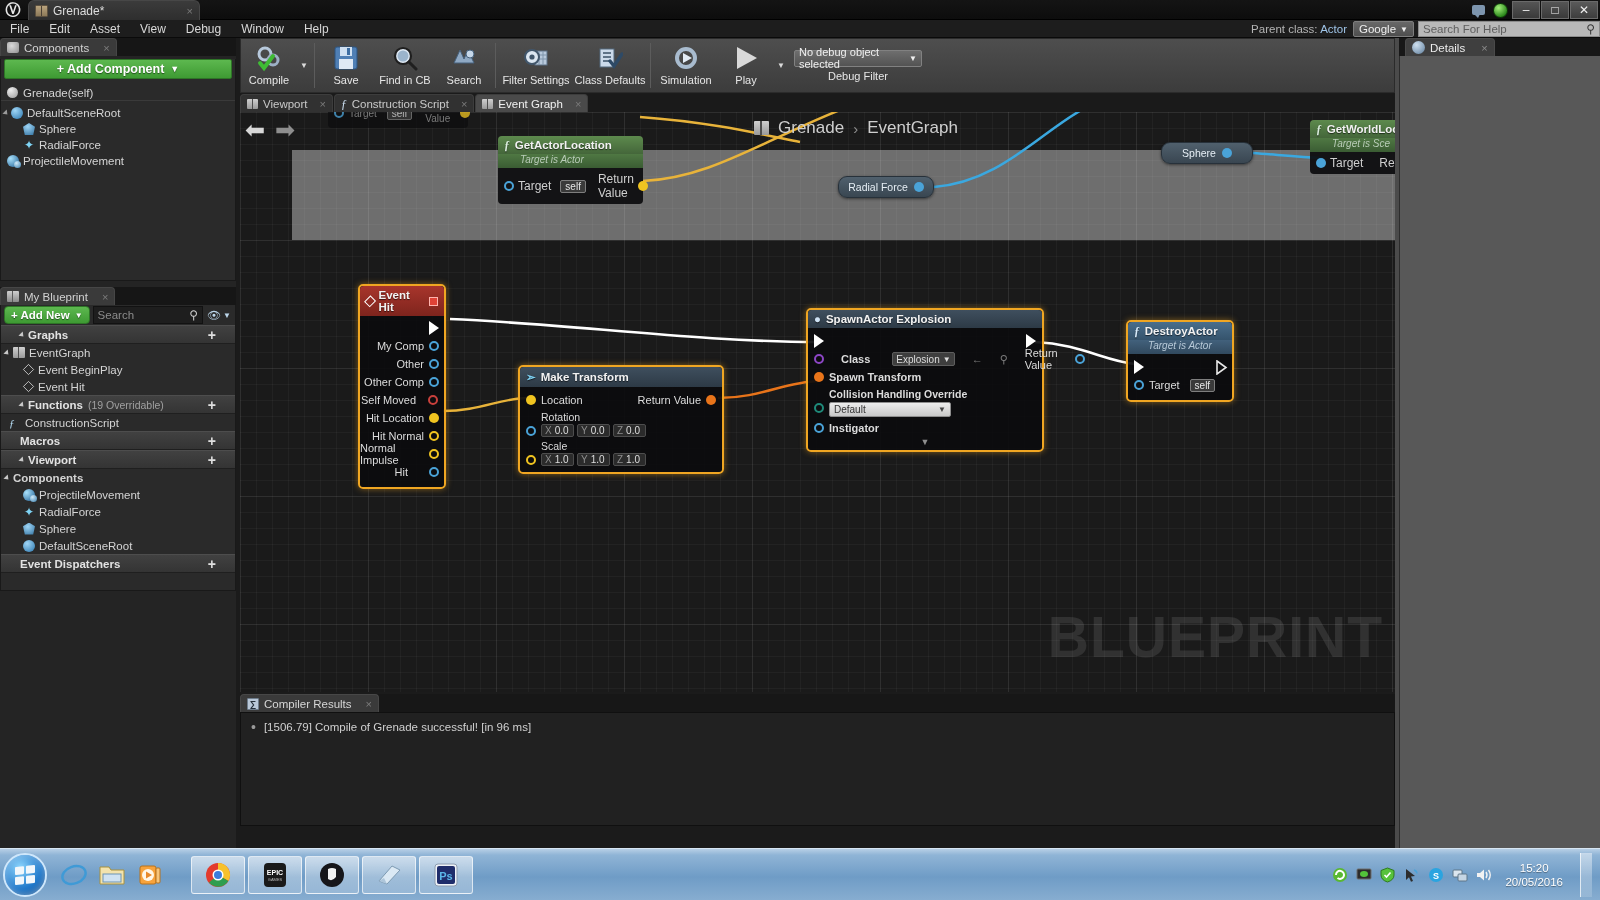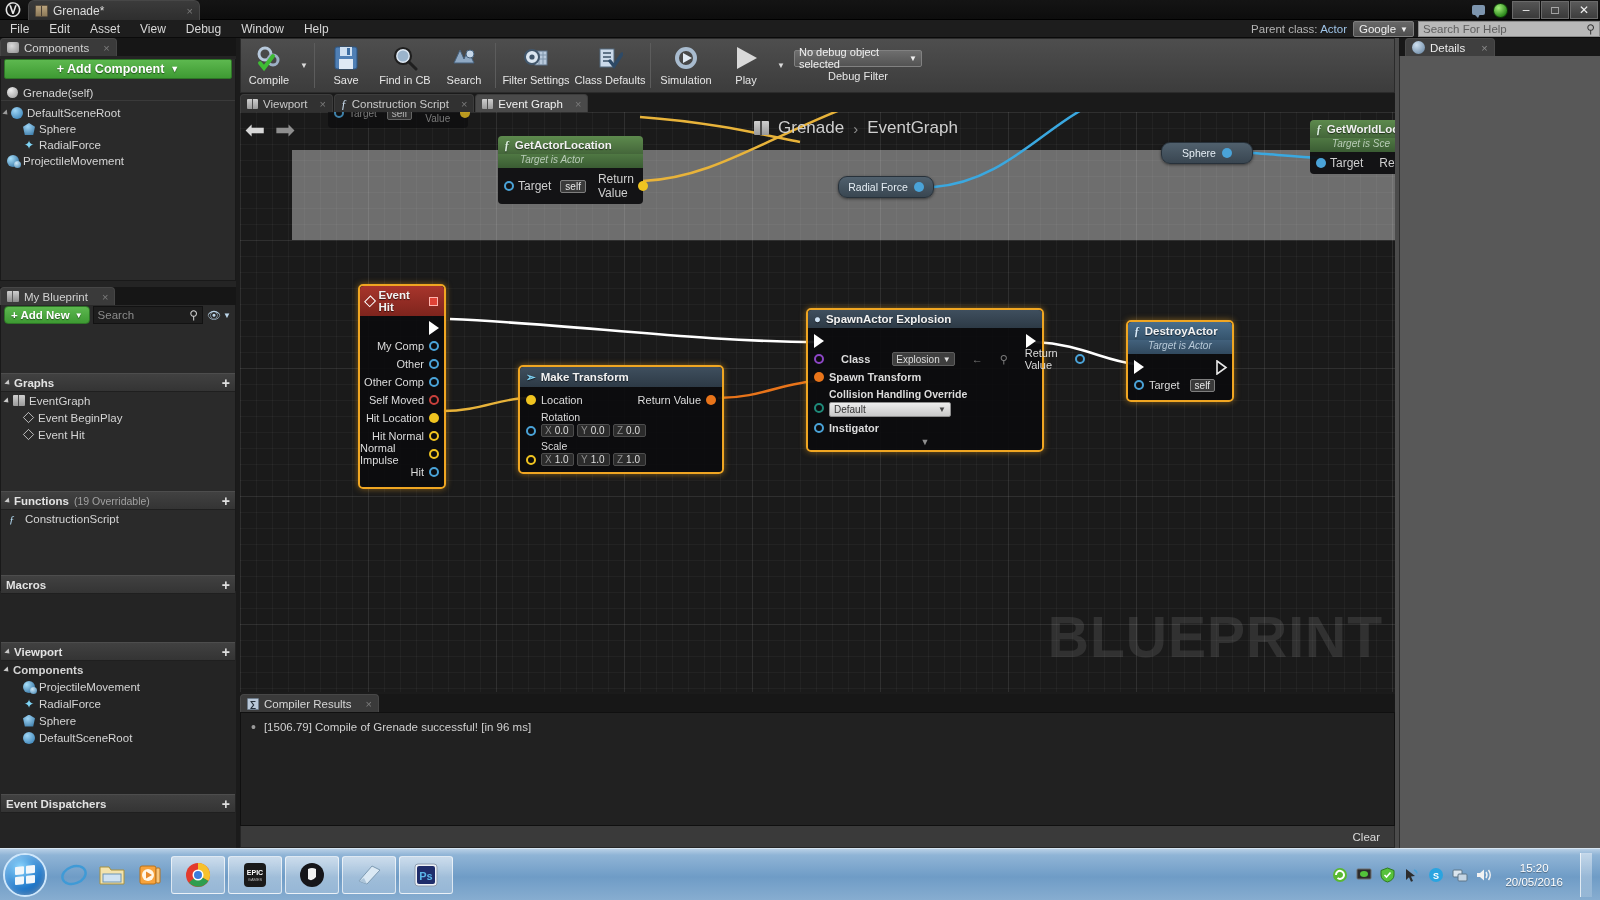--- a/index.html
+++ b/index.html
@@ -161,22 +161,22 @@
     display: flex; align-items: center; padding: 0 4px; color: #8b8b8b; font-size: 11.5px;
     position: relative;
   }
   .bpsearch .mag { position: absolute; right: 4px; color: #c9c9c9; font-size: 12px; }
   .eyebtn { width: 26px; height: 18px; display: flex; align-items: center; justify-content: center;
             color: #bcd6ea; font-size: 11px; gap: 2px; }
 
   .sec-head {
     height: 19px; background: linear-gradient(#414141, #343434);
     border-top: 1px solid #4d4d4d; border-bottom: 1px solid #1f1f1f;
-    display: flex; align-items: center; padding: 0 5px;
-    font-size: 11.5px; font-weight: bold; color: #e2e2e2; margin-top: 48px;
+    display: flex; align-items: center; padding: 0 19px;
+    font-size: 11.5px; font-weight: bold; color: #e2e2e2;
   }
   .sec-head .count { font-weight: normal; color: #a0a0a0; margin-left: 5px; font-size: 10.5px; }
   .sec-head .plus { margin-left: auto; color: #e0e0e0; font-size: 14px; font-weight: bold; }
   .sec-head .tri { width: 0; height: 0; border-left: 4px solid #c8c8c8; border-top: 3px solid transparent;
                    border-bottom: 3px solid transparent; margin-right: 4px; transform: rotate(45deg); }
   .lrow { height: 17px; display: flex; align-items: center; font-size: 11.5px; color: #d4d4d4; }
   .dia { width: 11px; height: 11px; margin-right: 4px; border: 1.5px solid #e8e8e8;
          transform: rotate(45deg) scale(.72); }
   .ic-graph { width: 12px; height: 11px; margin-right: 4px;
               background: linear-gradient(#cfcfcf,#9a9a9a); border-radius: 1px; position: relative; }
@@ -355,21 +355,21 @@
     border: 2px solid #cfe7fb;
     display: flex; align-items: center; justify-content: center;
     box-shadow: 0 0 8px rgba(255,255,255,.45) inset;
   }
   .startorb .flag { width: 20px; height: 18px; display: grid; grid-template-columns: 1fr 1fr;
                     grid-template-rows: 1fr 1fr; gap: 2px; transform: skewY(-6deg); }
   .startorb .flag i { background: #f2f7fb; border-radius: 1px; }
   .qlaunch { display: flex; align-items: center; gap: 4px; margin-left: 10px; }
   .qicon { width: 34px; height: 34px; display: flex; align-items: center; justify-content: center;
            font-size: 22px; }
-  .tb-tasks { display: flex; align-items: center; gap: 3px; margin-left: 4px; }
+  .tb-tasks { display: flex; align-items: center; gap: 3px; margin-left: 24px; }
   .taskbtn {
     width: 54px; height: 38px; border-radius: 3px;
     background: linear-gradient(rgba(255,255,255,.55), rgba(255,255,255,.18));
     border: 1px solid rgba(255,255,255,.65);
     display: flex; align-items: center; justify-content: center;
   }
   .tray { margin-left: auto; display: flex; align-items: center; gap: 7px; padding-right: 8px; }
   .trayicon { width: 17px; height: 17px; display: flex; align-items: center; justify-content: center;
               font-size: 13px; }
   .clock { text-align: center; color: #ffffff; font-size: 11.5px; line-height: 14px;
@@ -789,37 +789,37 @@
           <span class="pin circ-out"></span>
         </div>
         <div class="pinrow" style="justify-content:flex-end;gap:5px;padding-right:5px">
           <span>Other</span>
           <span class="pin circ-out"></span>
         </div>
         <div class="pinrow" style="justify-content:flex-end;gap:5px;padding-right:5px">
           <span>Other Comp</span>
           <span class="pin circ-out"></span>
         </div>
-        <div class="pinrow" style="justify-content:flex-end;gap:5px;padding-right:5px">
+        <div class="pinrow" style="justify-content:center;gap:12px;padding-right:5px">
           <span>Self Moved</span>
           <span class="pin red-o"></span>
         </div>
         <div class="pinrow" style="justify-content:flex-end;gap:5px;padding-right:5px">
           <span>Hit Location</span>
           <span class="pin yellow"></span>
         </div>
         <div class="pinrow" style="justify-content:flex-end;gap:5px;padding-right:5px">
           <span>Hit Normal</span>
           <span class="pin yellow-o"></span>
         </div>
         <div class="pinrow" style="justify-content:flex-end;gap:5px;padding-right:5px">
           <span>Normal Impulse</span>
           <span class="pin yellow-o"></span>
         </div>
-        <div class="pinrow" style="justify-content:flex-end;gap:5px;padding-right:5px">
+        <div class="pinrow" style="justify-content:flex-end;gap:21px;padding-right:5px">
           <span>Hit</span>
           <span class="pin circ-out"></span>
         </div>
       </div>
     </div>
 
     <div class="node sel" style="left:278px;top:253px;width:206px">
       <div class="hdr" style="background:linear-gradient(#3f4f5e,#2d3a46)">
         <span style="color:#7fd4f5">➣</span>
         <span>Make Transform</span>
@@ -951,23 +951,20 @@
         <span>Compiler Results</span>
         <span class="crclose">×</span>
       </div>
     </div>
     <div class="cr-body">
       <div class="cr-line">
         <span class="bullet">•</span>
         <span>[1506.79] Compile of Grenade successful! [in 96 ms]</span>
       </div>
     </div>
-    <div class="cr-foot">
-      <span>Clear</span>
-    </div>
   </div>
 
   <div class="right-strip"></div>
   <div class="rightcol">
     <div class="det-tabrow">
       <div class="det-tab">
         <span class="di"></span>
         <span>Details</span>
         <span class="dclose">×</span>
       </div>

